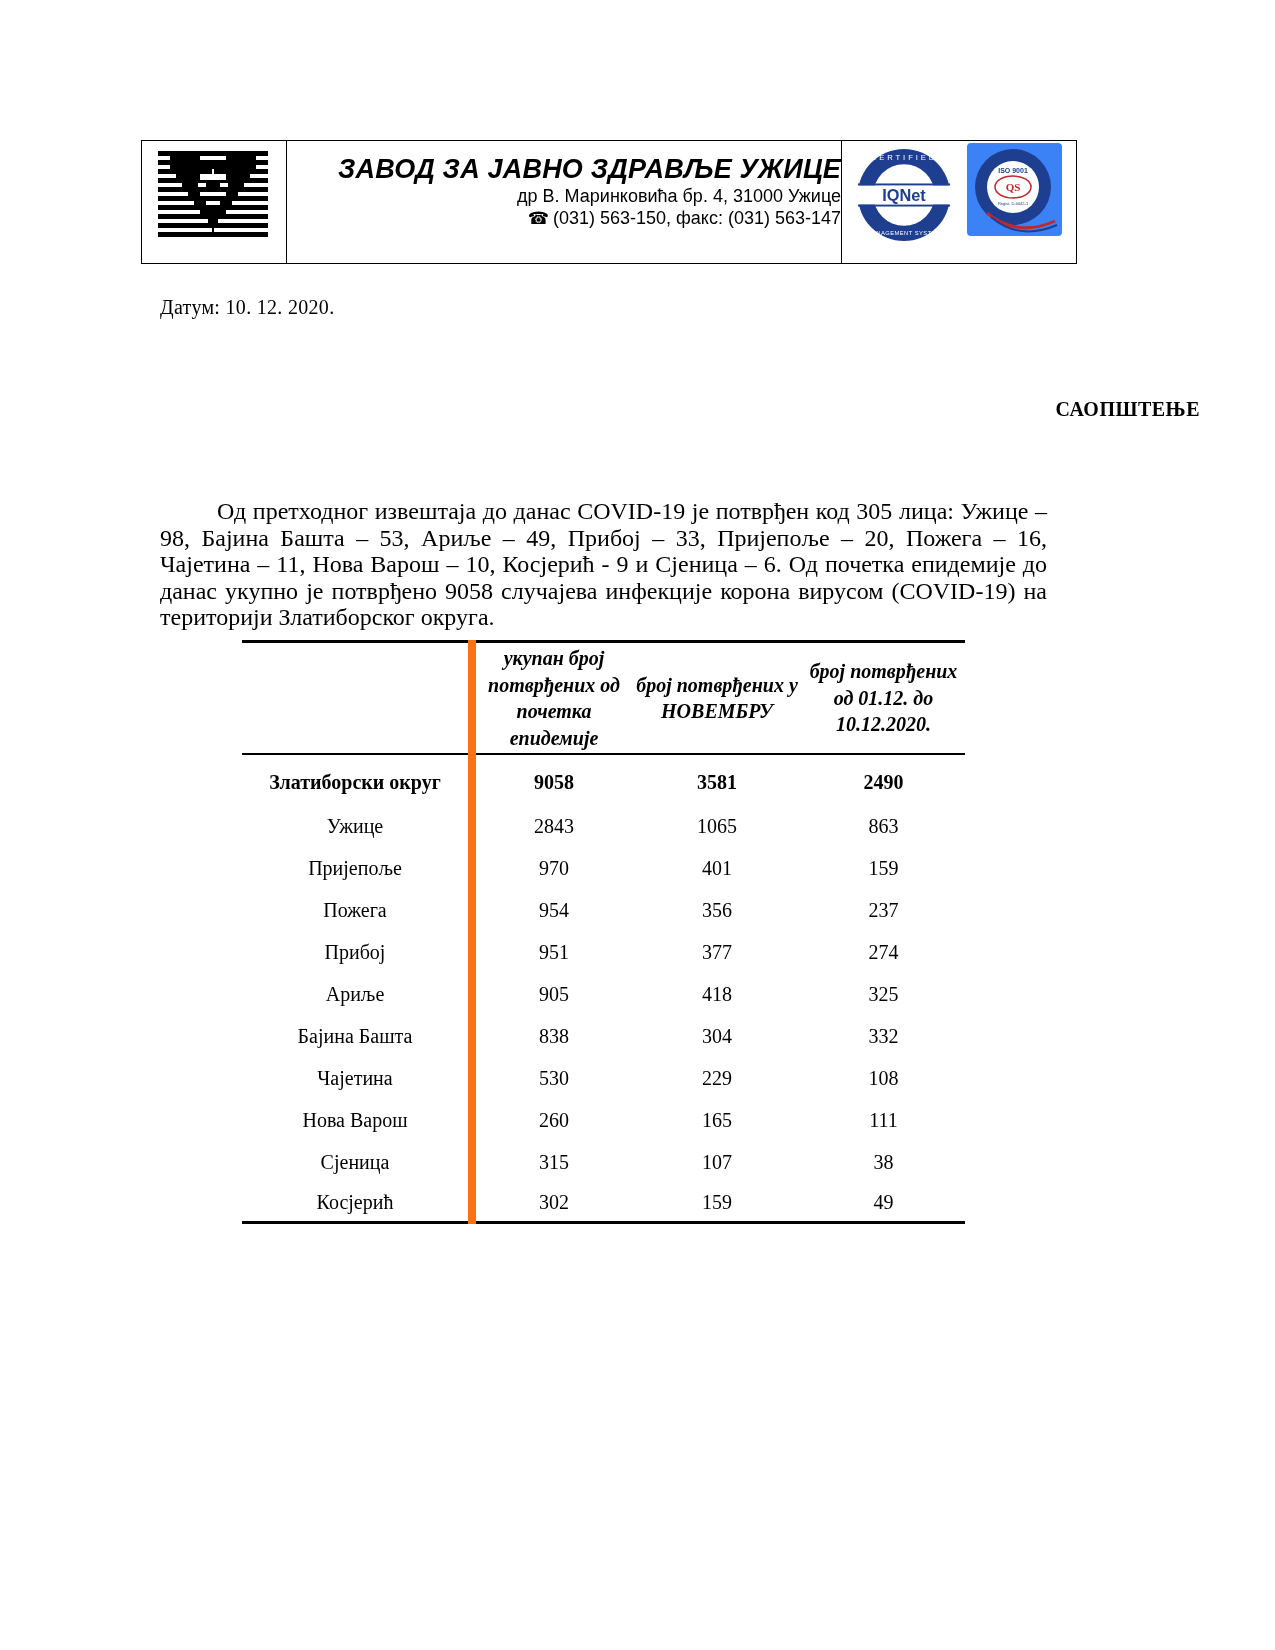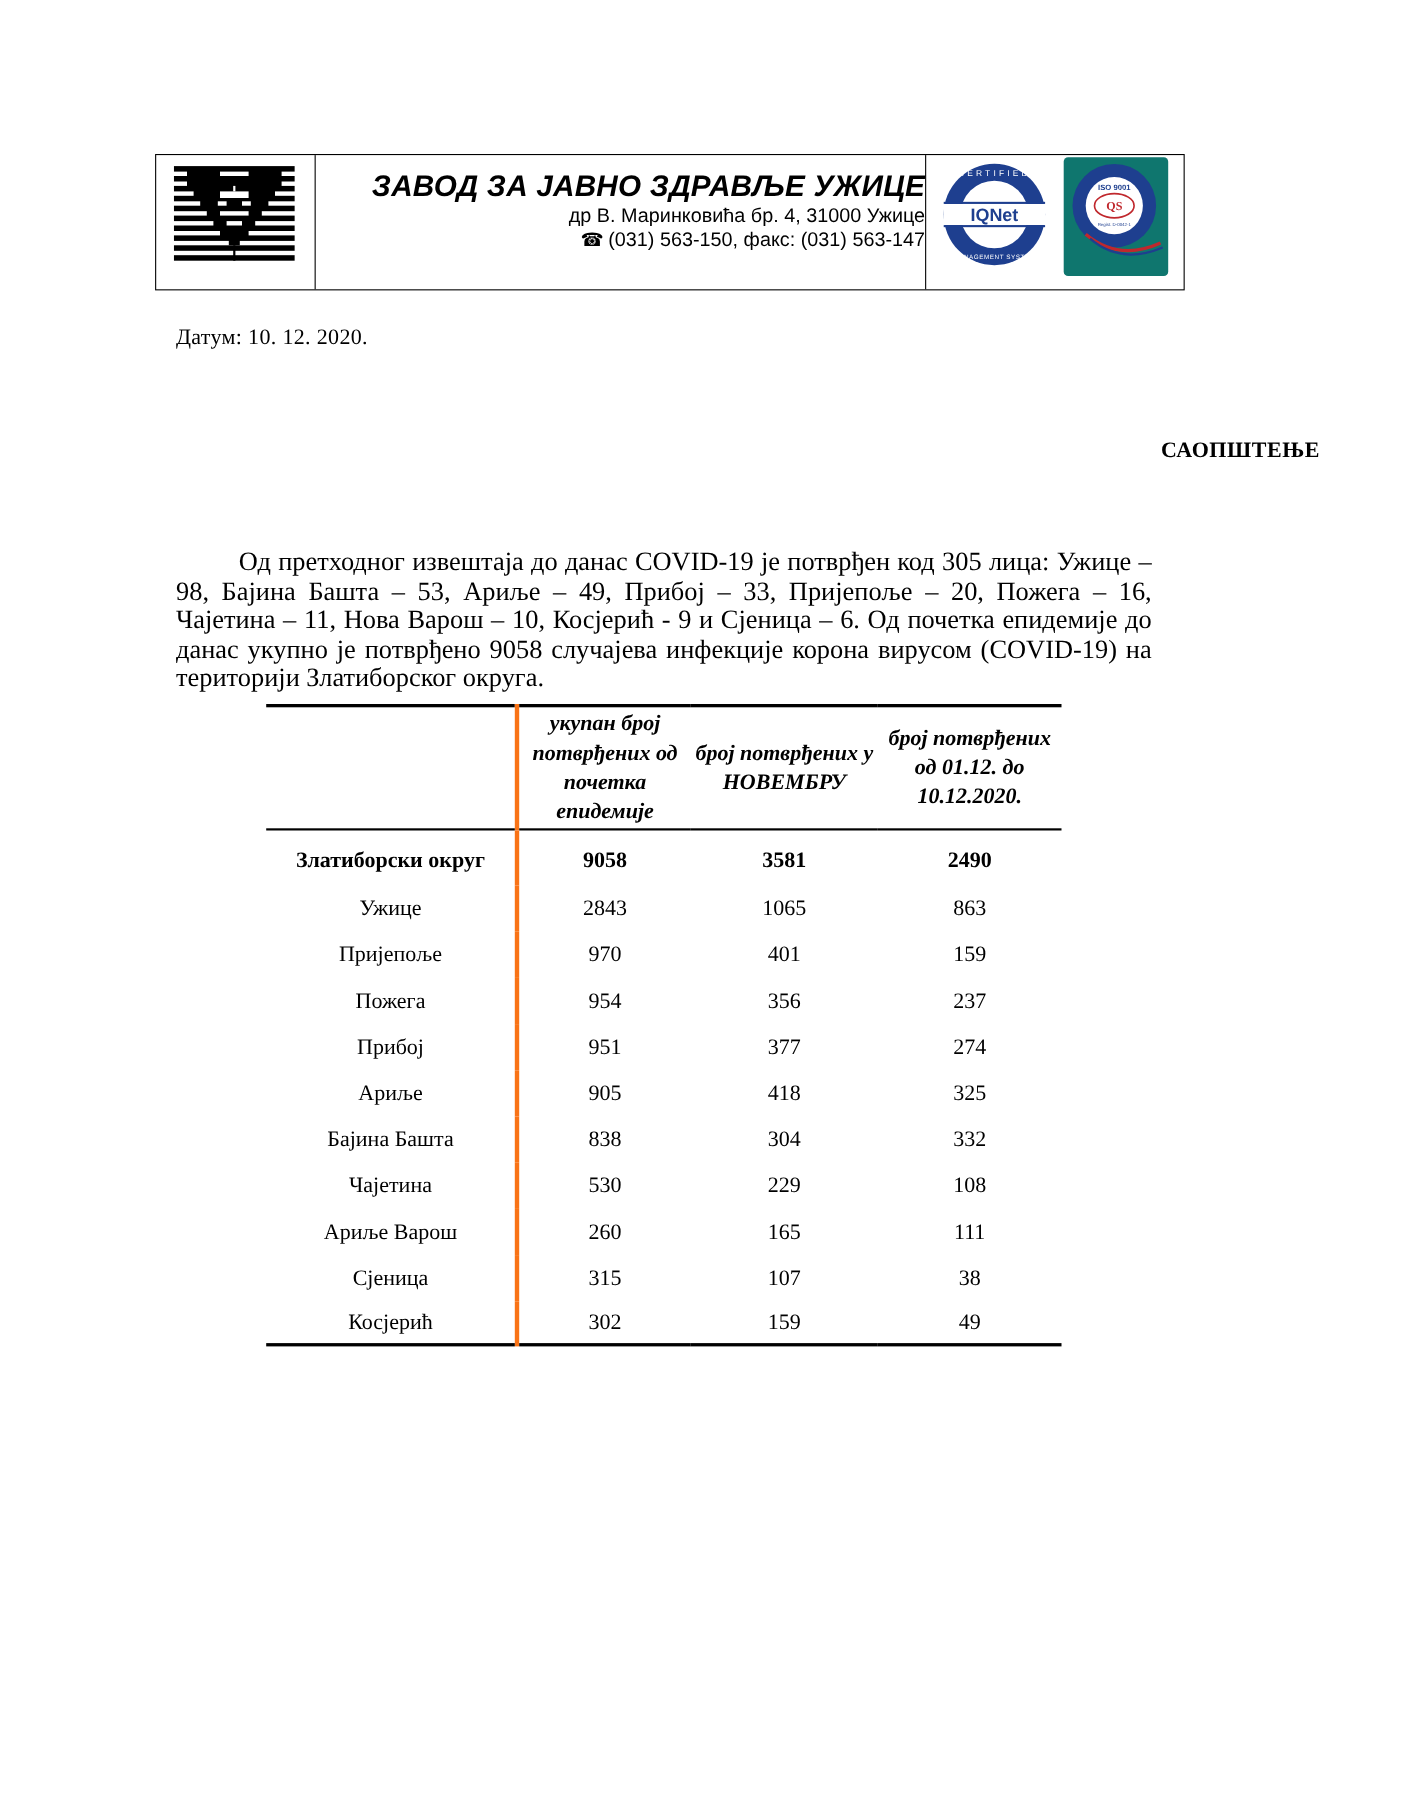--- a/index.html
+++ b/index.html
@@ -13,38 +13,38 @@
   .lh-logo { width: 145px; border-right: 1px solid #000; box-sizing: border-box; position: relative; }
   .lh-center { flex: 1; border-right: 1px solid #000; text-align: right; padding-top: 12px; box-sizing: border-box; }
   .lh-badges { width: 234px; position: relative; }
   .lh-title { font-size: 27px; font-weight: bold; font-style: italic; letter-spacing: 0.2px; line-height: 32px; }
   .lh-line { font-size: 18px; line-height: 22px; }
   .lh-line .phone { font-size: 17px; margin-right: 4px; }
 
   .emblem { position: absolute; left: 16px; top: 8px; width: 110px; height: 90px; }
 
   .badge-iqnet { position: absolute; left: 14px; top: 6px; width: 96px; height: 96px; }
-  .badge-iqs { position: absolute; left: 125px; top: 2px; width: 95px; height: 108px; background: #0f766e; border-radius: 4px; }
+  .badge-iqs { position: absolute; left: 125px; top: 2px; width: 95px; height: 93px; background: #3b82f6; border-radius: 4px; }
 
   
   .date { position: absolute; left: 160px; top: 296px; font-size: 20px; letter-spacing: 0.3px; }
 
   
   .doc-title { position: absolute; left: 0; width: 1200px; top: 398px; text-align: right; font-size: 20px; font-weight: bold; letter-spacing: 0.5px; }
 
   
   .body-text { position: absolute; left: 160px; top: 474px; width: 887px; font-size: 24px; line-height: 26.5px; text-align: justify; text-indent: 57px; }
 
   
   .table-wrap { position: absolute; left: 242px; top: 640px; width: 723px; }
   table.stats { border-collapse: collapse; width: 723px; }
   table.stats th, table.stats td { padding: 0; text-align: center; }
   table.stats thead tr { border-top: 3px solid #000; border-bottom: 2px solid #000; }
   table.stats th { font-size: 20px; font-weight: bold; font-style: italic; line-height: 26.5px; height: 110px; vertical-align: middle; }
-  table.stats th.c0, table.stats td.c0 { width: 226px; border-right: 4px solid #f97316; }
+  table.stats th.c0, table.stats td.c0 { width: 226px; border-right: 8px solid #f97316; }
   table.stats th.c1 { width: 156px; }
   table.stats th.c2 { width: 170px; }
   table.stats td { font-size: 20px; height: 42px; vertical-align: middle; }
   table.stats tbody tr:first-child td { height: 46px; padding-top: 4px; }
   table.stats tbody tr.total td { font-weight: bold; }
   table.stats tbody tr:last-child { border-bottom: 3px solid #000; }
   table.stats tbody tr:last-child td { height: 38px; }
 </style>
 </head>
 <body>
@@ -178,21 +178,21 @@
           <td class="c2">304</td>
           <td class="c3">332</td>
         </tr>
         <tr>
           <td class="c0">Чајетина</td>
           <td class="c1">530</td>
           <td class="c2">229</td>
           <td class="c3">108</td>
         </tr>
         <tr>
-          <td class="c0">Ариље Варош</td>
+          <td class="c0">Нова Варош</td>
           <td class="c1">260</td>
           <td class="c2">165</td>
           <td class="c3">111</td>
         </tr>
         <tr>
           <td class="c0">Сјеница</td>
           <td class="c1">315</td>
           <td class="c2">107</td>
           <td class="c3">38</td>
         </tr>

